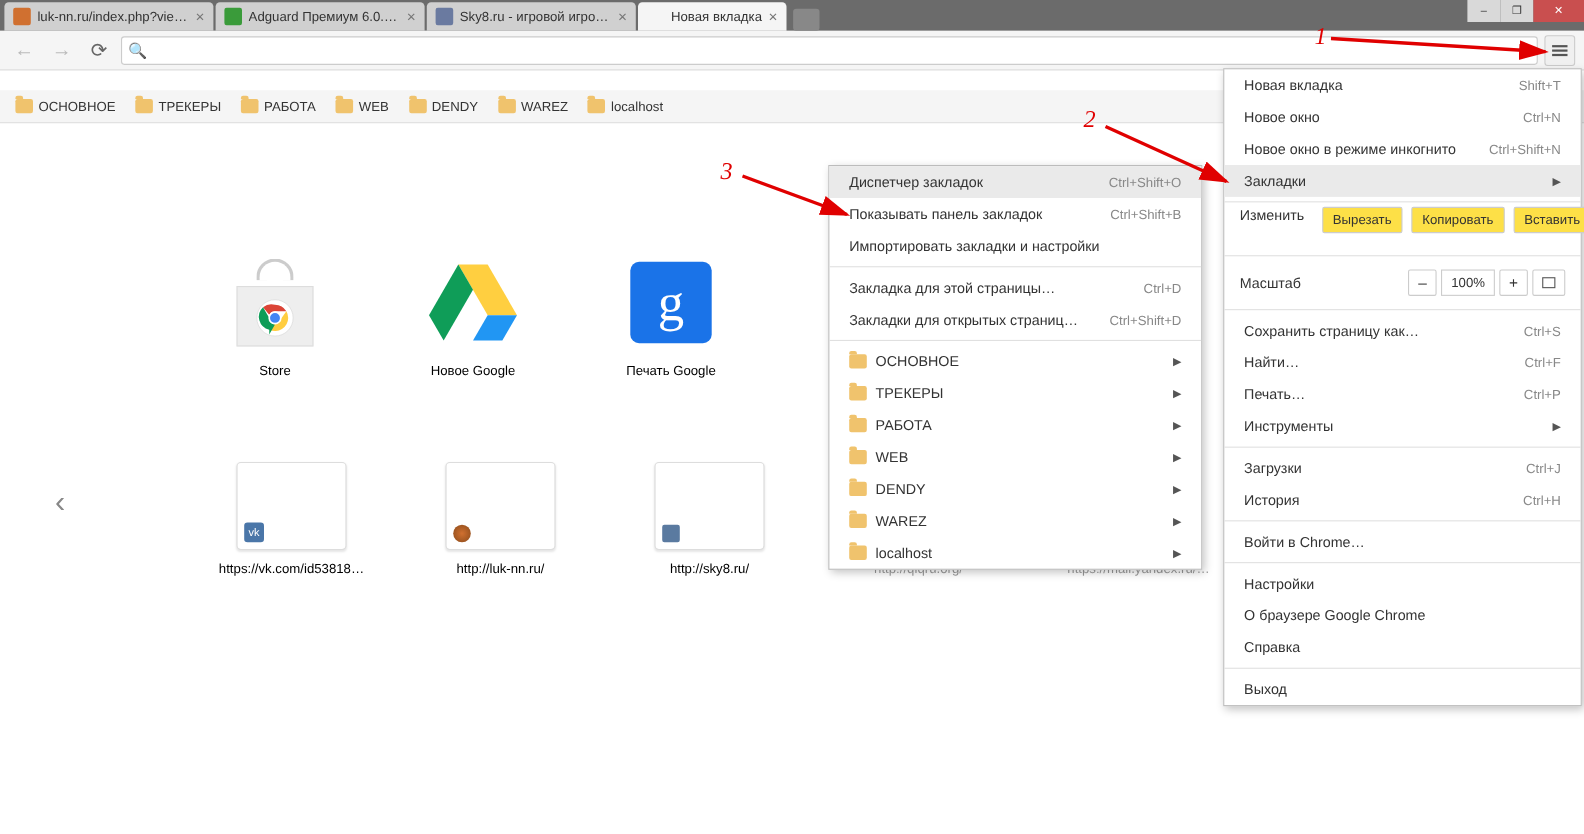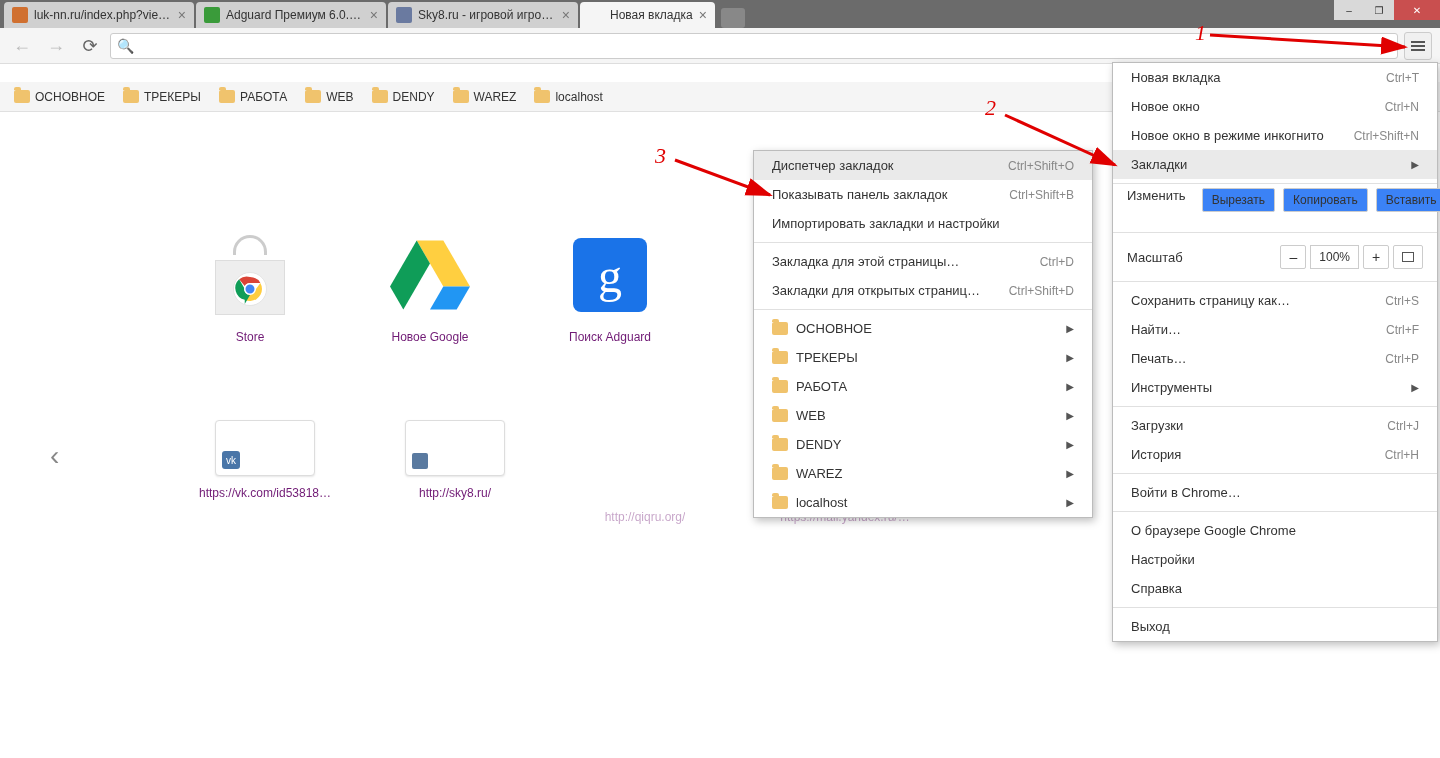--- a/index.html
+++ b/index.html
@@ -26,41 +26,41 @@
 .hamburger .lines { width:14px; height:10px; display:flex; flex-direction:column; justify-content:space-between; }
 .hamburger .lines div { height:2px; background:#555; }
 
 
 .bookmarksbar { height:30px; background:#f5f5f5; border-bottom:1px solid #e0e0e0; display:flex; align-items:center; padding:0 14px; gap:18px; margin-top:18px;}
 .bmk { display:flex; align-items:center; gap:5px; font-size:12px; color:#333; cursor:pointer; }
 .folder-icon { width:16px; height:13px; background:#f0c36d; border-radius:2px; position:relative; }
 .folder-icon::before { content:''; position:absolute; top:-3px; left:0; width:7px; height:3px; background:#f0c36d; border-radius:2px 2px 0 0; }
 .thumb { display:flex; flex-direction:column; align-items:center; gap:10px; width:100px; }
 .thumb .tile { width:90px; height:90px; border:1px solid #ddd; border-radius:4px; display:flex; align-items:center; justify-content:center; background:#fff; box-shadow:0 1px 2px rgba(0,0,0,0.1); position:relative;}
-.thumb .tile.small { width:100px; height:56px; }
-.thumb .caption { font-size:12px; color:#701a75; white-space:nowrap; max-width:150px; overflow:hidden; text-overflow:ellipsis; text-align:center;}
+.thumb .tile.small { width:100px; height:80px; }
+.thumb .caption { font-size:12px; color:#000000; white-space:nowrap; max-width:150px; overflow:hidden; text-overflow:ellipsis; text-align:center;}
 .prev-arrow { position:absolute; left:50px; top:440px; font-size:28px; color:#888; cursor:pointer; }
 
 
 .bag { width:70px; height:80px; position:relative; }
 .bag .body { position:absolute; bottom:0; width:70px; height:55px; background:#eee; border:1px solid #ddd; }
 .bag .handle { position:absolute; top:0; left:18px; width:34px; height:20px; border:3px solid #ccc; border-bottom:none; border-radius:20px 20px 0 0; }
 .bag .logo { position:absolute; bottom:8px; left:17px; width:36px; height:36px; }
 
 
 .menu { position:absolute; background:#fff; border:1px solid #bcbcbc; box-shadow:2px 3px 8px rgba(0,0,0,0.25); font-size:13px; color:#333; z-index:10; }
 .menu-item { height:29px; padding:0 18px; display:flex; align-items:center; justify-content:space-between; cursor:pointer; gap:20px; position:relative;}
 .menu-item:hover, .menu-item.hover { background:#eaeaea; }
 .menu-item .shortcut { color:#888; font-size:12px; }
 .menu-item .arrow { color:#555; font-size:10px; }
 .menu-item .mi-folder { display:flex; align-items:center; gap:8px; }
 .menu-sep { height:1px; background:#e0e0e0; margin:4px 0; }
 .menu-row { display:flex; align-items:flex-start; height:40px; padding:0 14px; gap:8px; }
 .menu-row .label { flex:0 0 auto; margin-right:8px; }
-.menu-row .btn { border:1px solid #ccc; background:#3b82f6; padding:4px 9px; font-size:12px; cursor:pointer; border-radius:2px; }
+.menu-row .btn { border:1px solid #ccc; background:#fde047; padding:4px 9px; font-size:12px; cursor:pointer; border-radius:2px; }
 .zoom-row { display:flex; align-items:center; height:40px; padding:0 14px; gap:6px; justify-content:space-between;}
 .zoom-controls { display:flex; gap:4px; align-items:center; }
 .zoom-controls .zbtn { border:1px solid #ccc; width:26px; height:24px; display:flex; align-items:center; justify-content:center; font-size:14px; cursor:pointer; border-radius:2px;}
 .zoom-controls .zval { border:1px solid #ccc; height:24px; padding:0 8px; display:flex; align-items:center; font-size:12px;}
 .zoom-controls .fs { border:1px solid #ccc; width:30px; height:24px; display:flex; align-items:center; justify-content:center; border-radius:2px;}
 .fs-icon { width:12px; height:10px; border:1.5px solid #555; position:relative;}
 
 
 .anno { position:absolute; color:#e00000; font-style:italic; font-size:22px; font-family: "Comic Sans MS", cursive; z-index:50; pointer-events:none;}
 svg.arrow { position:absolute; z-index:49; pointer-events:none; }
@@ -173,49 +173,55 @@
         <path d="M58 50 L87 50 L72.5 75 L43.5 75 Z" fill="#2196f3"></path>
         <path d="M29 0 L0 50 L14.5 75 L43.5 25 Z" fill="#0f9d58"></path>
       </svg>
     </div>
     <div class="caption">Новое Google</div>
   </div>
   <div class="thumb">
     <div class="tile" style="border:none;box-shadow:none;">
       <div style="width:74px;height:74px;background:#1a73e8;border-radius:8px;display:flex;align-items:center;justify-content:center;color:#fff;font-size:48px;font-family:Georgia,serif;">g</div>
     </div>
-    <div class="caption">Поиск Adguard</div>
+    <div class="caption">Печать Google</div>
   </div>
 </div>
 
 <div style="position:absolute; left:200px; top:420px; display:flex; gap:60px;">
   <div class="thumb" style="width:130px">
     <div class="tile small">
         <div style="position:absolute;bottom:6px;left:6px;width:18px;height:18px;background:#4a76a8;border-radius:3px;color:#fff;font-size:10px;display:flex;align-items:center;justify-content:center">vk</div>
       </div>
     <div class="caption">https://vk.com/id53818…</div>
   </div>
   <div class="thumb" style="width:130px">
     <div class="tile small">
+        <div style="position:absolute;bottom:6px;left:6px;width:16px;height:16px;background:radial-gradient(circle,#d07030,#8a4a1a);border-radius:50%"></div>
+      </div>
+    <div class="caption">http://luk-nn.ru/</div>
+  </div>
+  <div class="thumb" style="width:130px">
+    <div class="tile small">
         <div style="position:absolute;bottom:6px;left:6px;width:16px;height:16px;background:#5a7aa0;border-radius:2px"></div>
       </div>
     <div class="caption">http://sky8.ru/</div>
   </div>
   <div class="thumb" style="width:130px;opacity:0.4">
     <div class="caption" style="margin-top:90px">http://qiqru.org/</div>
   </div>
   <div class="thumb" style="width:150px;opacity:0.4">
     <div class="caption" style="margin-top:90px">https://mail.yandex.ru/…</div>
   </div>
 </div>
 
 <div class="menu" style="right:2px; top:62px; width:326px;">
   <div class="menu-item">
       <span>Новая вкладка</span>
-      <span class="shortcut">Ctrl+T</span>
+      <span class="shortcut">Shift+T</span>
     </div>
   <div class="menu-item">
       <span>Новое окно</span>
       <span class="shortcut">Ctrl+N</span>
     </div>
   <div class="menu-item">
       <span>Новое окно в режиме инкогнито</span>
       <span class="shortcut">Ctrl+Shift+N</span>
     </div>
   <div class="menu-item hover">
@@ -266,24 +272,24 @@
   <div class="menu-item">
       <span>История</span>
       <span class="shortcut">Ctrl+H</span>
     </div>
   <div class="menu-sep"></div>
   <div class="menu-item">
       <span>Войти в Chrome…</span>
     </div>
   <div class="menu-sep"></div>
   <div class="menu-item">
+      <span>Настройки</span>
+    </div>
+  <div class="menu-item">
       <span>О браузере Google Chrome</span>
-    </div>
-  <div class="menu-item">
-      <span>Настройки</span>
     </div>
   <div class="menu-item">
       <span>Справка</span>
     </div>
   <div class="menu-sep"></div>
   <div class="menu-item">
       <span>Выход</span>
     </div>
 </div>
 

